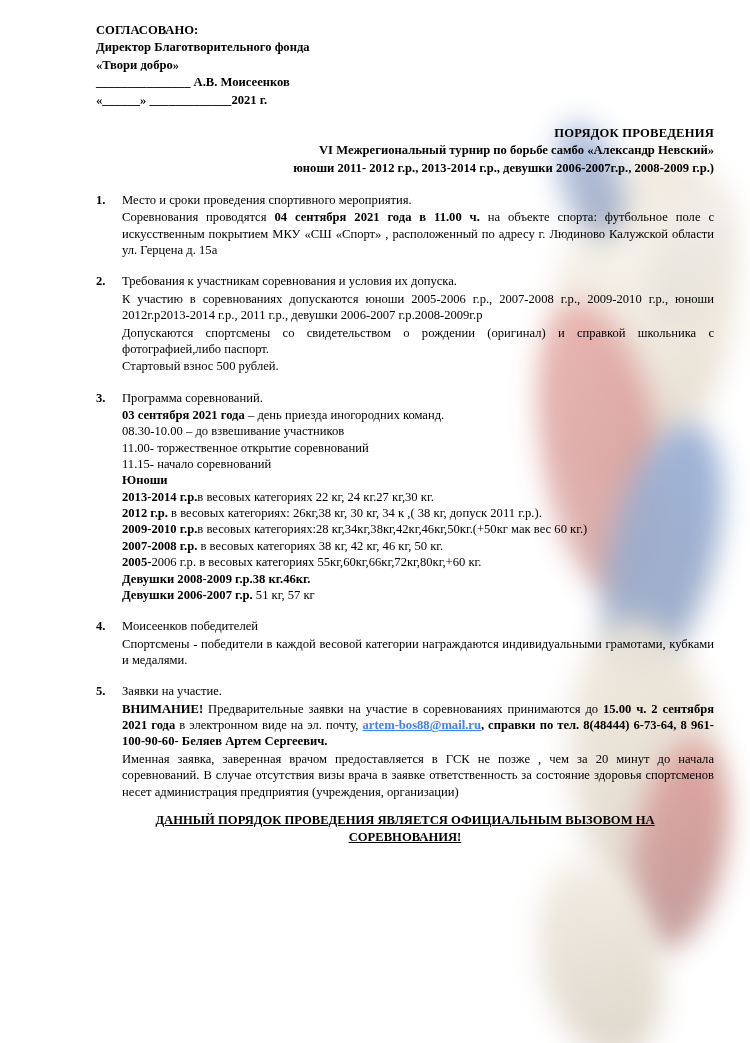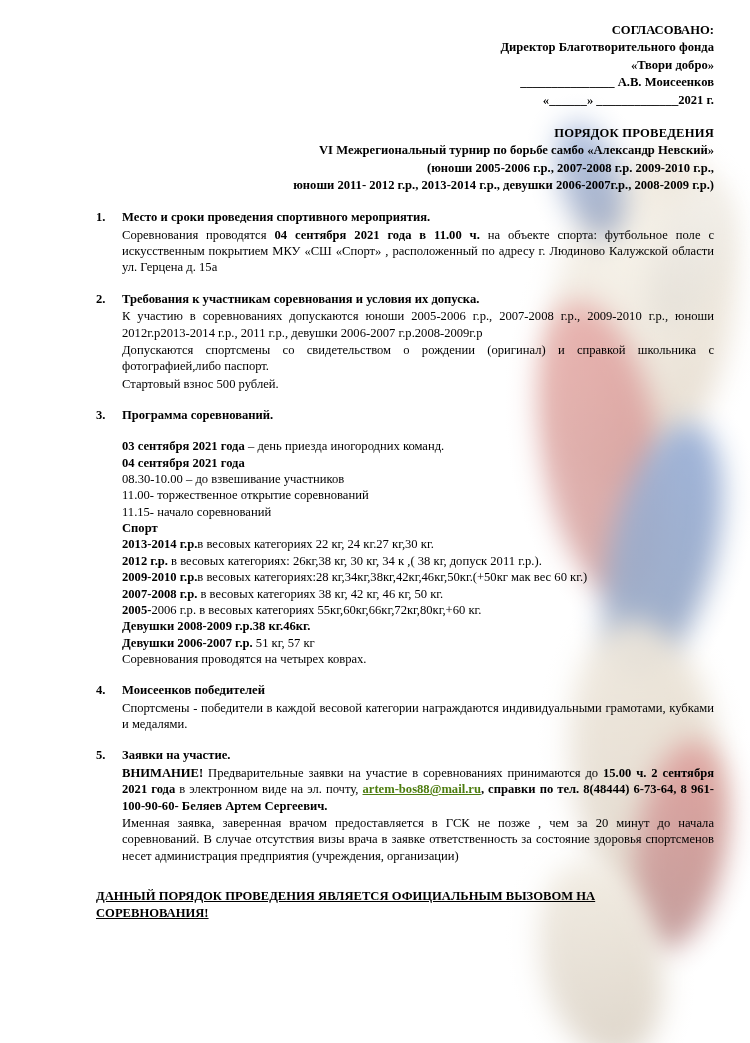--- a/index.html
+++ b/index.html
@@ -49,21 +49,21 @@
 
   .page {
     position: relative;
     z-index: 2;
     padding: 22px 36px 0 96px;
     box-sizing: border-box;
     font-size: 12.6px;
     line-height: 1.30;
   }
 
-  .approve { margin-bottom: 16px; text-align: right; }
+  .approve { margin-bottom: 16px; }
   .approve div { font-weight: bold; line-height: 1.38; }
   .sig-line { letter-spacing: 0px; }
 
   .title-block {
     text-align: right;
     font-weight: bold;
     margin-top: 16px;
     line-height: 1.38;
   }
   .title-block .t1 { letter-spacing: .2px; }
@@ -77,37 +77,37 @@
     margin-top: 15px;
     position: relative;
     padding-left: 26px;
   }
   ol.sections > li .num {
     position: absolute;
     left: 0;
     top: 0;
     font-weight: bold;
   }
-  .sec-head { font-weight: bold; }
+  .sec-head { font-weight: normal; }
   .p { text-align: justify; margin-top: 1px; }
   .b { font-weight: bold; }
   .bu { font-weight: bold; }
-  .link { color: #4d7c0f; font-weight: bold; }
+  .link { color: #3b82f6; font-weight: bold; }
 
   .prog-line { margin-top: 0px; }
 
   .final {
-    margin-top: 24px;
-    text-align: left;
+    margin-top: 12px;
+    text-align: center;
     font-weight: bold;
     text-decoration: underline;
     line-height: 1.35;
   }
 
-  .sec-body { margin-top: 15px; }
+  .sec-body { margin-top: 1px; }
   .tight { line-height: 1.30; }
 </style>
 </head>
 <body>
 
 <div class="bg-photo">
   <div class="blob b1"></div>
   <div class="blob b8"></div>
   <div class="blob b7"></div>
   <div class="blob b2"></div>
@@ -124,21 +124,20 @@
     <div>СОГЛАСОВАНО:</div>
     <div>Директор Благотворительного фонда</div>
     <div>«Твори добро»</div>
     <div class="sig-line">_______________ А.В. Моисеенков</div>
     <div class="sig-line">«______» _____________2021 г.</div>
   </div>
 
   <div class="title-block">
     <div class="t1">ПОРЯДОК ПРОВЕДЕНИЯ</div>
     <div>VI Межрегиональный  турнир по борьбе самбо «Александр Невский»</div>
-    <div>(юноши 2005-2006 г.р., 2007-2008 г.р. 2009-2010 г.р.,</div>
     <div>юноши 2011- 2012 г.р., 2013-2014 г.р., девушки 2006-2007г.р., 2008-2009 г.р.)</div>
   </div>
 
   <ol class="sections">
 
     <li>
       <span class="num">1.</span>
       <div class="sec-head">Место и сроки проведения спортивного мероприятия.</div>
       <div class="p"><span>Соревнования проводятся </span><span class="bu">04 сентября  2021 года в 11.00 ч.</span><span>  на объекте спорта: футбольное поле с искусственным покрытием   МКУ «СШ «Спорт» , расположенный по адресу г. Людиново Калужской области  ул. Герцена д. 15а</span></div>
     </li>
@@ -149,33 +148,31 @@
       <div class="p">К участию в соревнованиях допускаются юноши 2005-2006 г.р., 2007-2008 г.р., 2009-2010 г.р., юноши 2012г.р2013-2014 г.р., 2011 г.р., девушки 2006-2007 г.р.2008-2009г.р</div>
       <div class="p">Допускаются спортсмены со свидетельством о рождении (оригинал)  и справкой школьника с фотографией,либо паспорт.</div>
       <div class="p">Стартовый взнос 500 рублей.</div>
     </li>
 
     <li>
       <span class="num">3.</span>
       <div class="sec-head">Программа соревнований.</div>
       <div class="sec-body tight">
         <div class="prog-line"><span class="b">03 сентября  2021 года</span><span> – день приезда иногородних команд.</span></div>
-        <div class="prog-line"><span class="b">04 сентября 2021 года</span><span></span></div>
         <div class="prog-line"><span class="b"></span><span>08.30-10.00 – до взвешивание участников</span></div>
         <div class="prog-line"><span class="b"></span><span>11.00- торжественное открытие соревнований</span></div>
         <div class="prog-line"><span class="b"></span><span>11.15- начало соревнований</span></div>
-        <div class="prog-line"><span class="b">Спорт</span><span></span></div>
+        <div class="prog-line"><span class="b">Юноши</span><span></span></div>
         <div class="prog-line"><span class="b">2013-2014 г.р.</span><span>в весовых категориях 22 кг, 24 кг.27 кг,30 кг.</span></div>
         <div class="prog-line"><span class="b">2012 г.р.</span><span> в весовых категориях: 26кг,38 кг, 30 кг, 34 к ,( 38 кг, допуск 2011 г.р.).</span></div>
         <div class="prog-line"><span class="b">2009-2010 г.р.</span><span>в весовых категориях:28 кг,34кг,38кг,42кг,46кг,50кг.(+50кг мак вес 60 кг.)</span></div>
         <div class="prog-line"><span class="b">2007-2008 г.р.</span><span>  в весовых категориях 38 кг, 42 кг, 46 кг, 50 кг.</span></div>
         <div class="prog-line"><span class="b">2005-</span><span>2006 г.р. в весовых категориях 55кг,60кг,66кг,72кг,80кг,+60 кг.</span></div>
         <div class="prog-line"><span class="b">Девушки 2008-2009 г.р.38 кг.46кг.</span><span></span></div>
         <div class="prog-line"><span class="b">Девушки 2006-2007 г.р.</span><span> 51 кг, 57 кг</span></div>
-        <div class="prog-line"><span class="b"></span><span>Соревнования проводятся на четырех  коврах.</span></div>
       </div>
     </li>
 
     <li>
       <span class="num">4.</span>
       <div class="sec-head">Моисеенков победителей</div>
       <div class="p">Спортсмены - победители  в каждой весовой категории  награждаются индивидуальными грамотами, кубками и медалями.</div>
     </li>
 
     <li>

